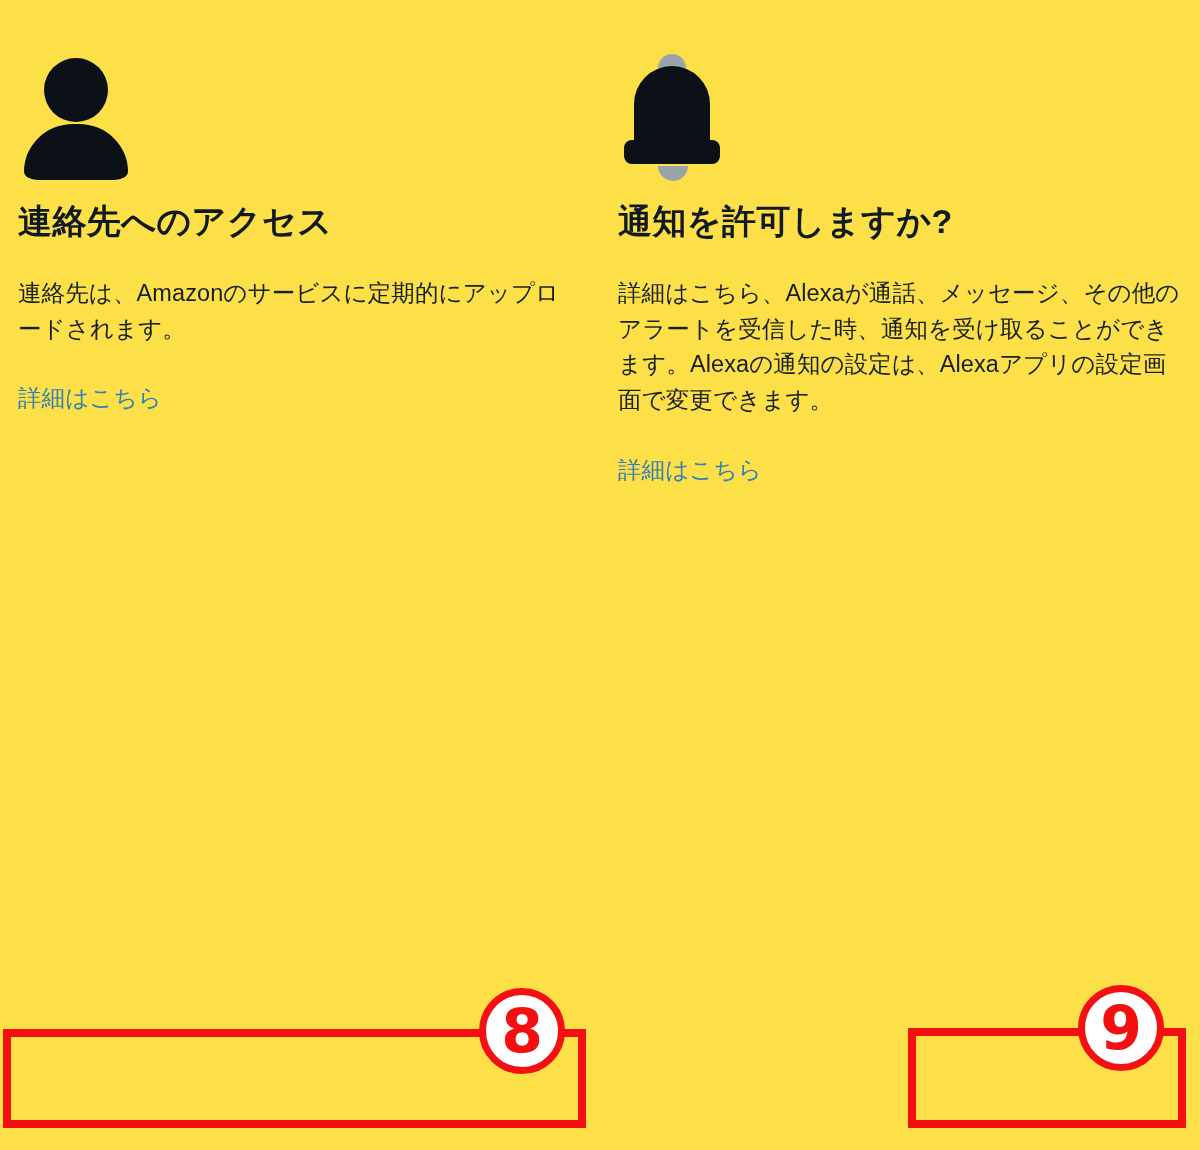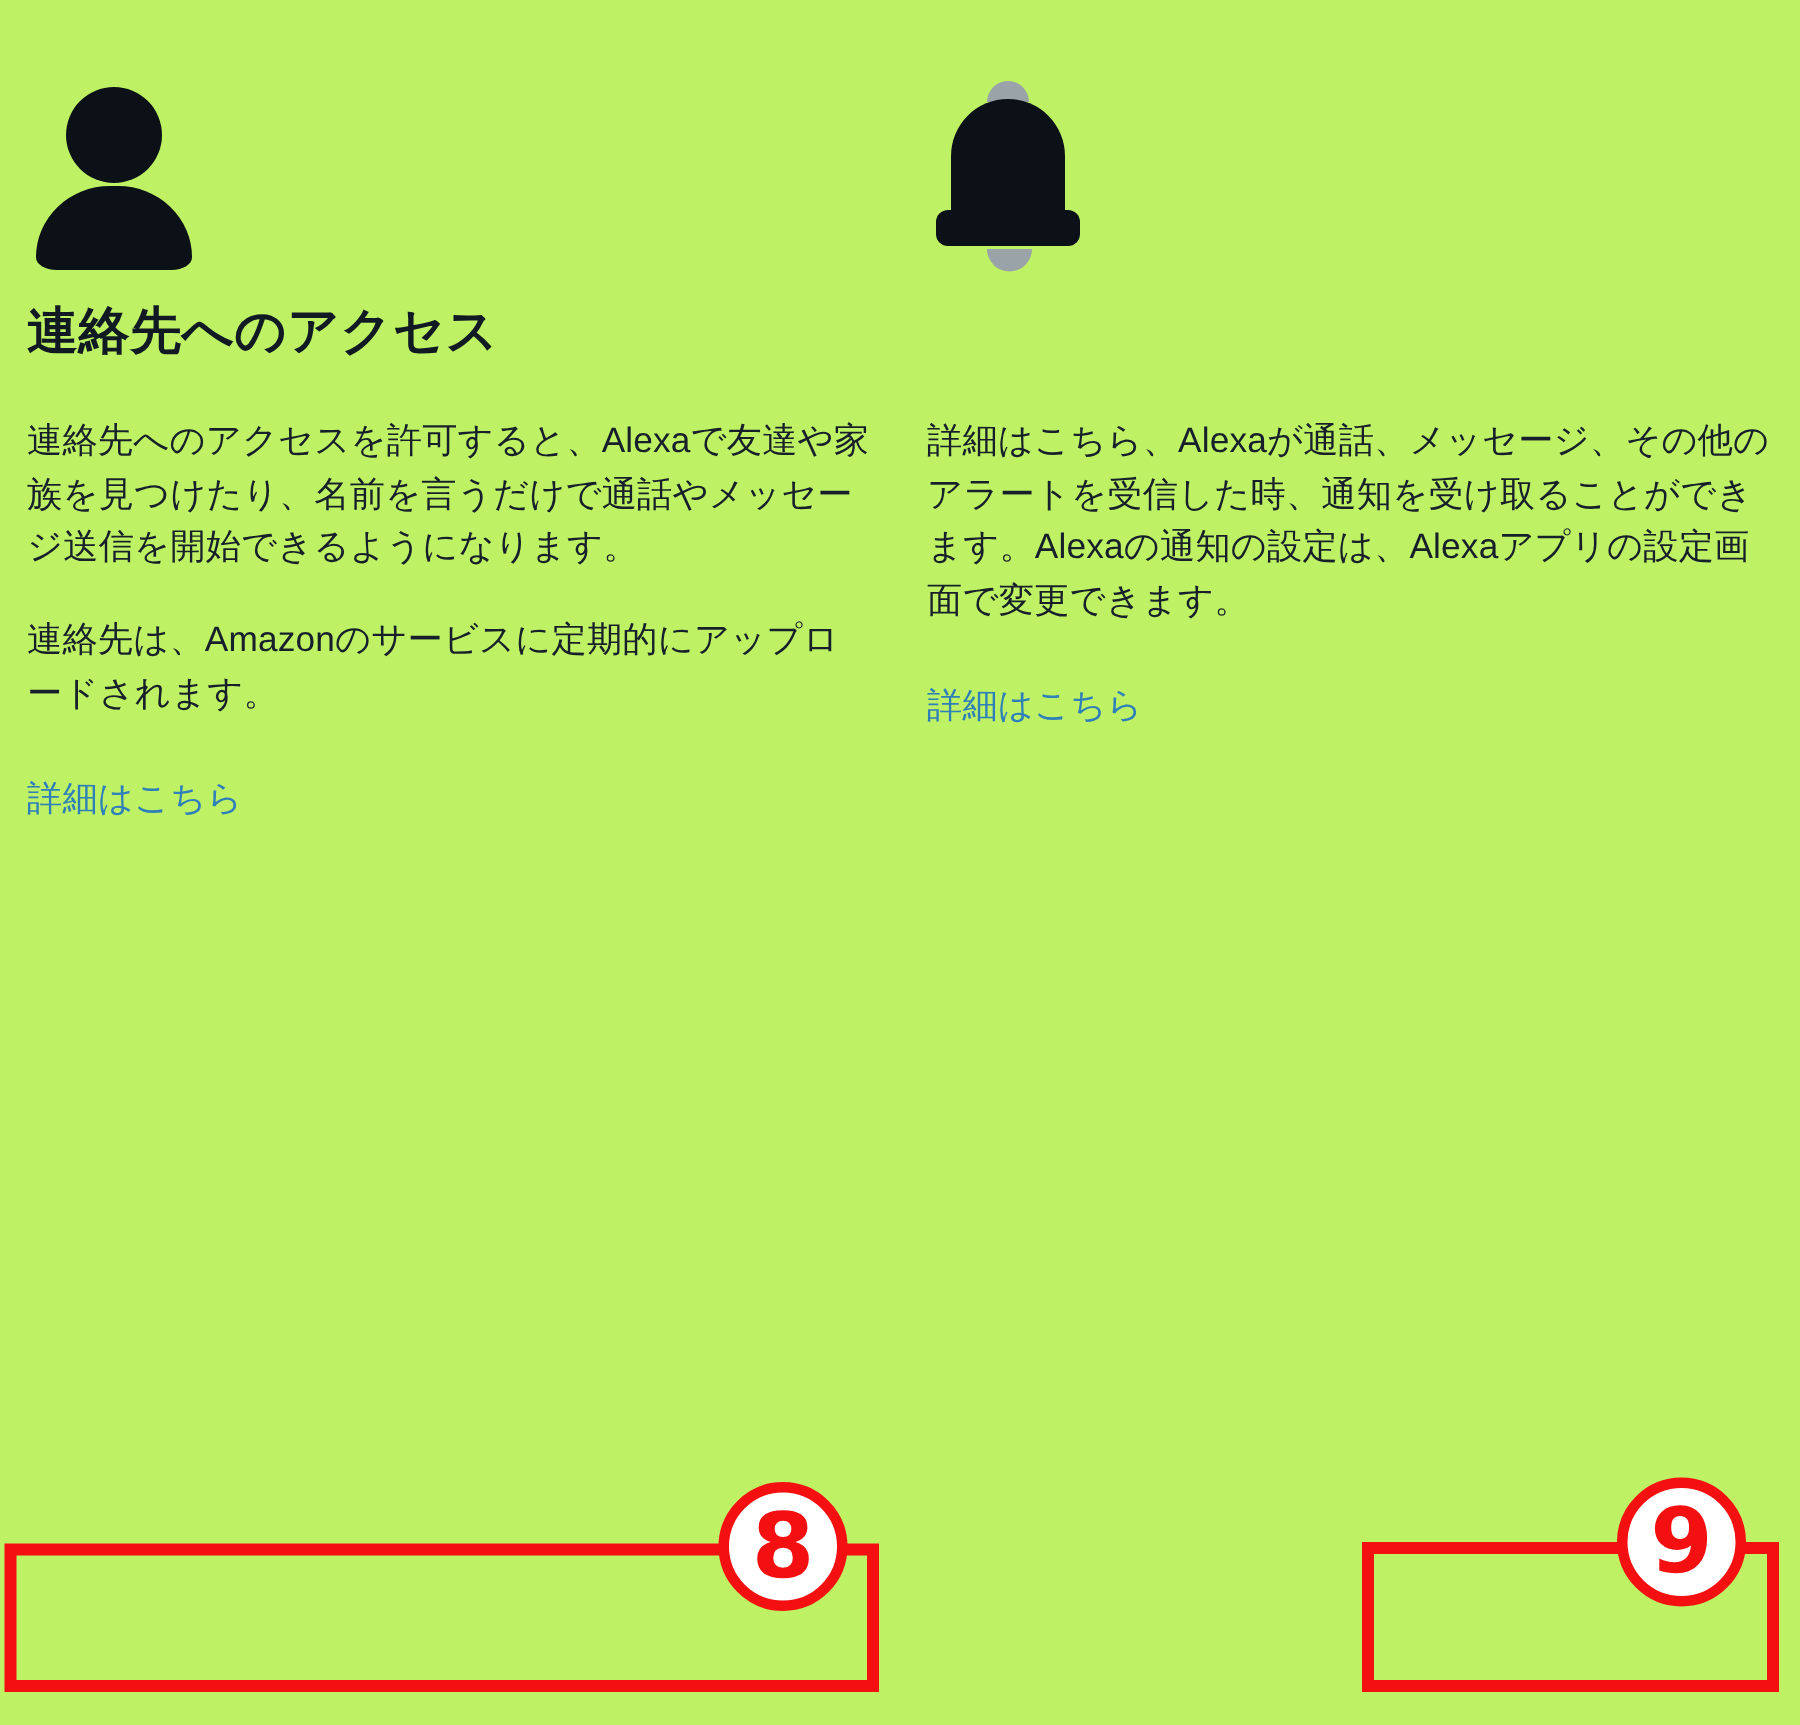--- a/index.html
+++ b/index.html
@@ -20,21 +20,21 @@
   .screens {
     position: absolute;
     inset: 0;
     display: flex;
   }
 
   .panel {
     position: relative;
     width: 600px;
     height: 1150px;
-    background: #bef264;
+    background: #fde047;
     box-sizing: border-box;
   }
 
   .panel-inner {
     position: absolute;
     left: 18px;
     right: 18px;
     top: 0;
     bottom: 0;
   }
@@ -225,21 +225,20 @@
       <div class="icon-wrap">
         <div class="person-icon">
           <div class="head"></div>
           <div class="body"></div>
         </div>
       </div>
 
       <h1 class="heading">連絡先へのアクセス</h1>
 
       <div class="body-block">
-        <p class="para">連絡先へのアクセスを許可すると、Alexaで友達や家族を見つけたり、名前を言うだけで通話やメッセージ送信を開始できるようになります。</p>
         <p class="para">連絡先は、Amazonのサービスに定期的にアップロードされます。</p>
         <div class="link-row">
           <a class="link">詳細はこちら</a>
         </div>
       </div>
 
       <div class="footer">
         
       </div>
 
@@ -251,20 +250,21 @@
 
       <div class="icon-wrap">
         <div class="bell-icon">
           <div class="nub"></div>
           <div class="dome"></div>
           <div class="flare"></div>
           <div class="clapper"></div>
         </div>
       </div>
 
+      <h1 class="heading">通知を許可しますか?</h1>
 
       <div class="body-block">
         <p class="para">詳細はこちら、Alexaが通話、メッセージ、その他のアラートを受信した時、通知を受け取ることができます。Alexaの通知の設定は、Alexaアプリの設定画面で変更できます。</p>
         <div class="link-row">
           <a class="link">詳細はこちら</a>
         </div>
       </div>
 
       <div class="footer">
         

